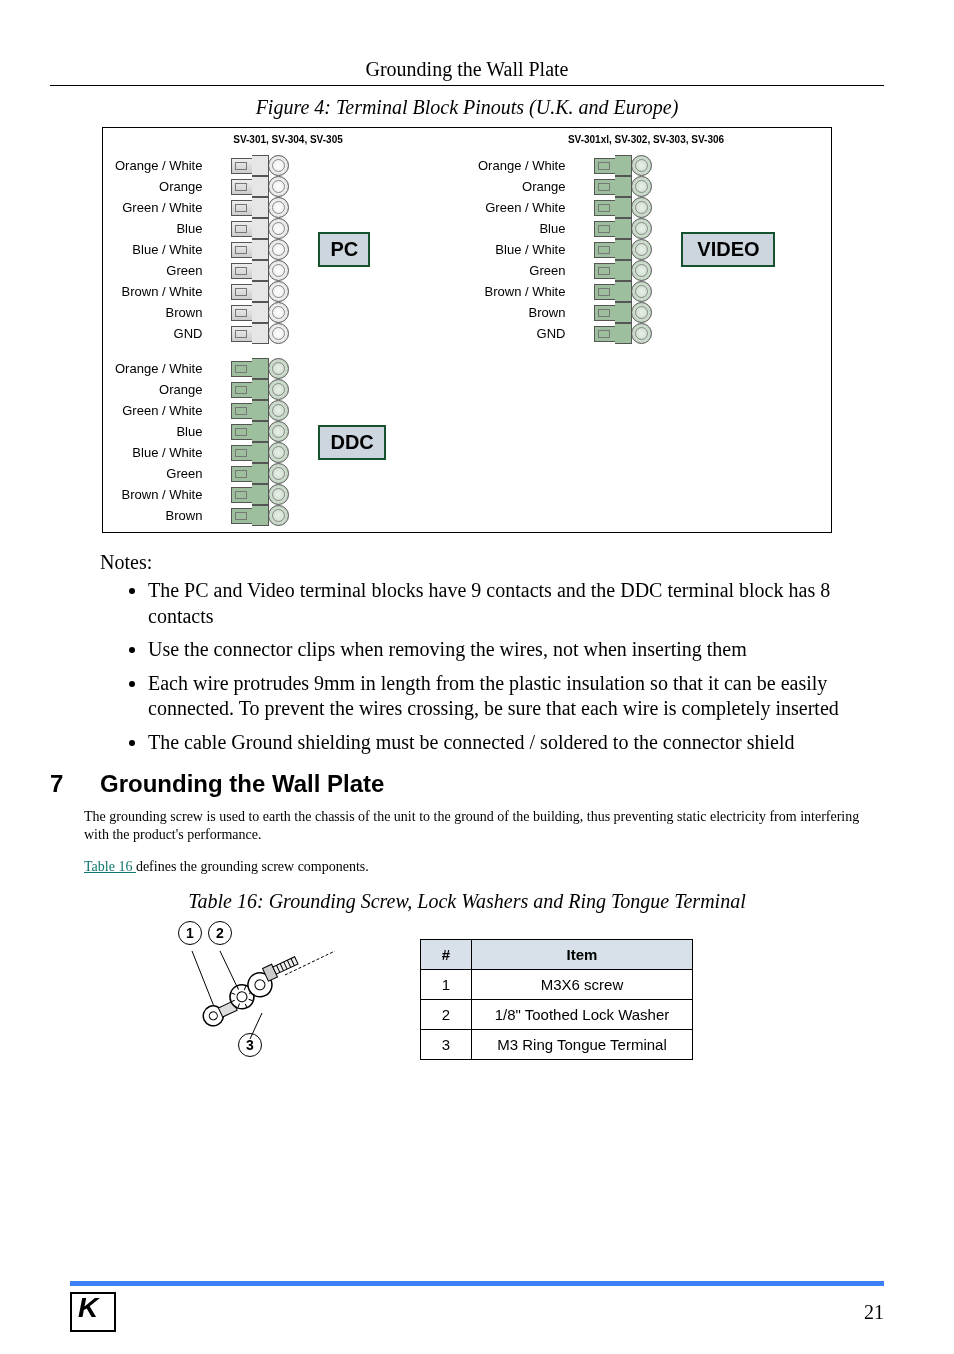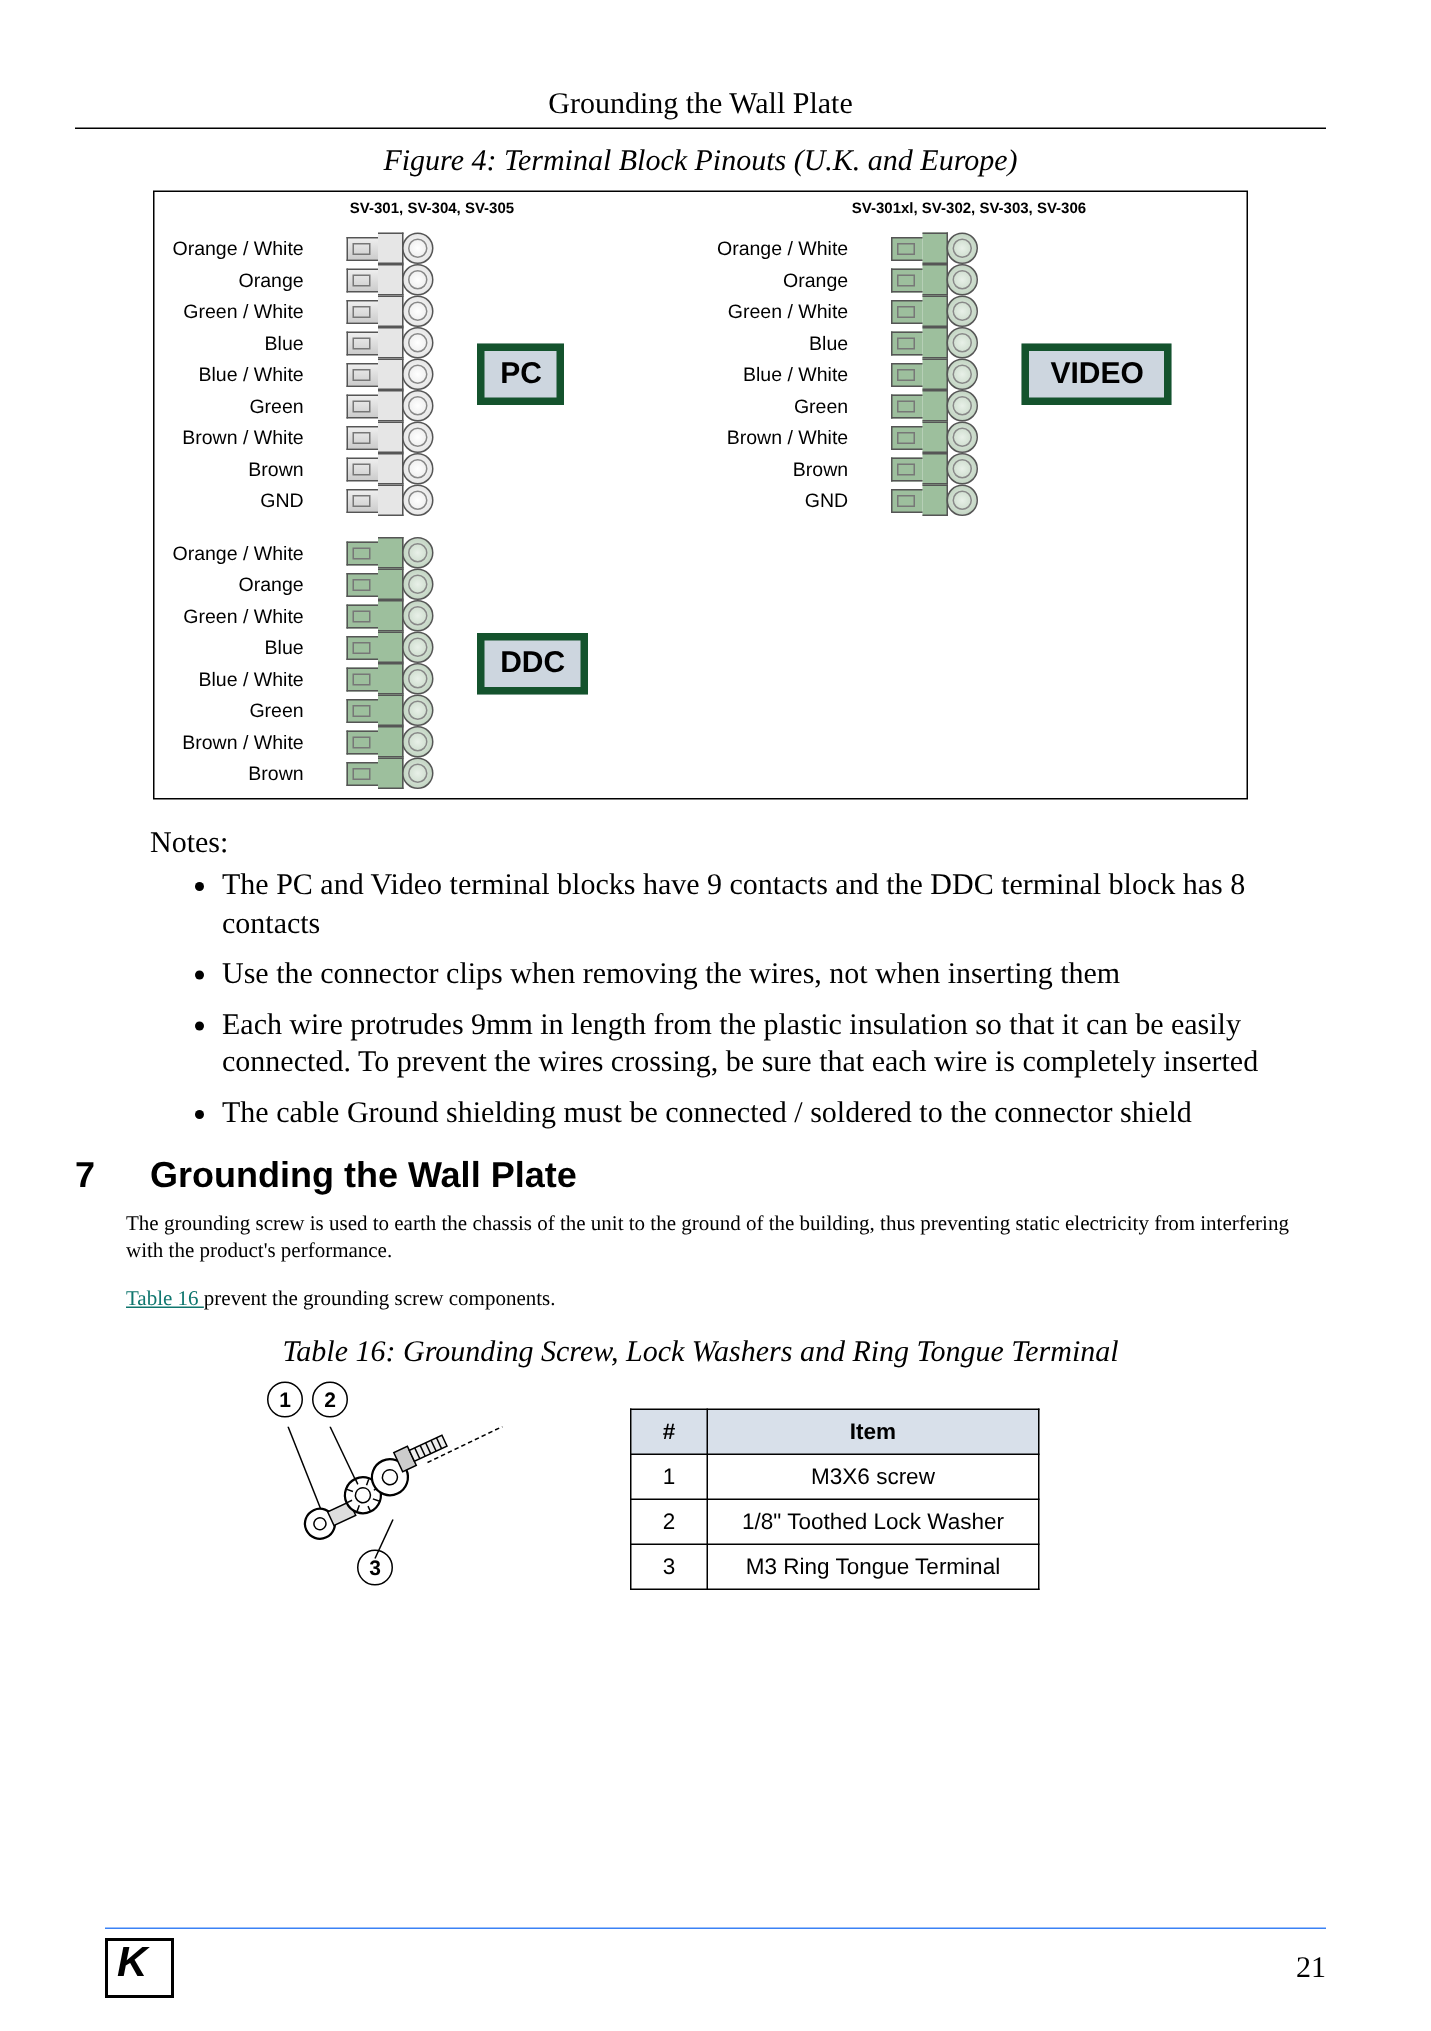--- a/index.html
+++ b/index.html
@@ -121,21 +121,21 @@
   }
   .terminal-block.green .clip,
   .terminal-block.green .body {
     background: #9dbf9d;
   }
   .terminal-block.green .screw {
     background: radial-gradient(#e8f0e8,#b5cbb5);
   }
   .block-label {
     background: #cdd6df;
-    border: 5px solid #14532d;
+    border: 2px solid #14532d;
     font-weight: bold;
     font-size: 20px;
     padding: 4px 10px;
     text-align: center;
     font-family: Arial, Helvetica, sans-serif;
     align-self: center;
   }
   .block-label.wide { min-width: 70px; }
   .notes-heading {
     font-size: 20px;
@@ -216,21 +216,21 @@
     font-weight: bold;
     text-align: center;
   }
   .items-table td.num { text-align: center; width: 30px; }
   .items-table td.item { width: 200px; }
   .footer {
     position: absolute;
     bottom: 22px;
     left: 70px;
     right: 70px;
-    border-top: 1px solid #3b82f6;
+    border-top: 5px solid #3b82f6;
     padding-top: 6px;
     display: flex;
     justify-content: space-between;
     align-items: center;
   }
   .logo {
     width: 42px;
     height: 36px;
     border: 2px solid #000;
     position: relative;
@@ -456,21 +456,21 @@
   </ul>
 
   <div class="section-row">
     <div class="section-num">7</div>
     <div class="section-title">Grounding the Wall Plate</div>
   </div>
 
   <div class="body-text">The grounding screw is used to earth the chassis of the unit to the ground of the building, thus preventing static electricity from interfering with the product's performance.</div>
 
   <div class="body-text">
-    <span class="link">Table 16 </span><span>prevent the grounding screw components.</span>
+    <span class="link">Table 16 </span><span>defines the grounding screw components.</span>
   </div>
 
   <div class="figure-caption">Table 16: Grounding Screw, Lock Washers and Ring Tongue Terminal</div>
 
   <div class="table-row">
     <div class="screw-diagram">
       <div class="callout" style="left:18px; top:0;">1</div>
       <div class="callout" style="left:48px; top:0;">2</div>
       <div class="callout" style="left:78px; top:112px;">3</div>
       <svg class="screw-svg" width="160" height="110">

